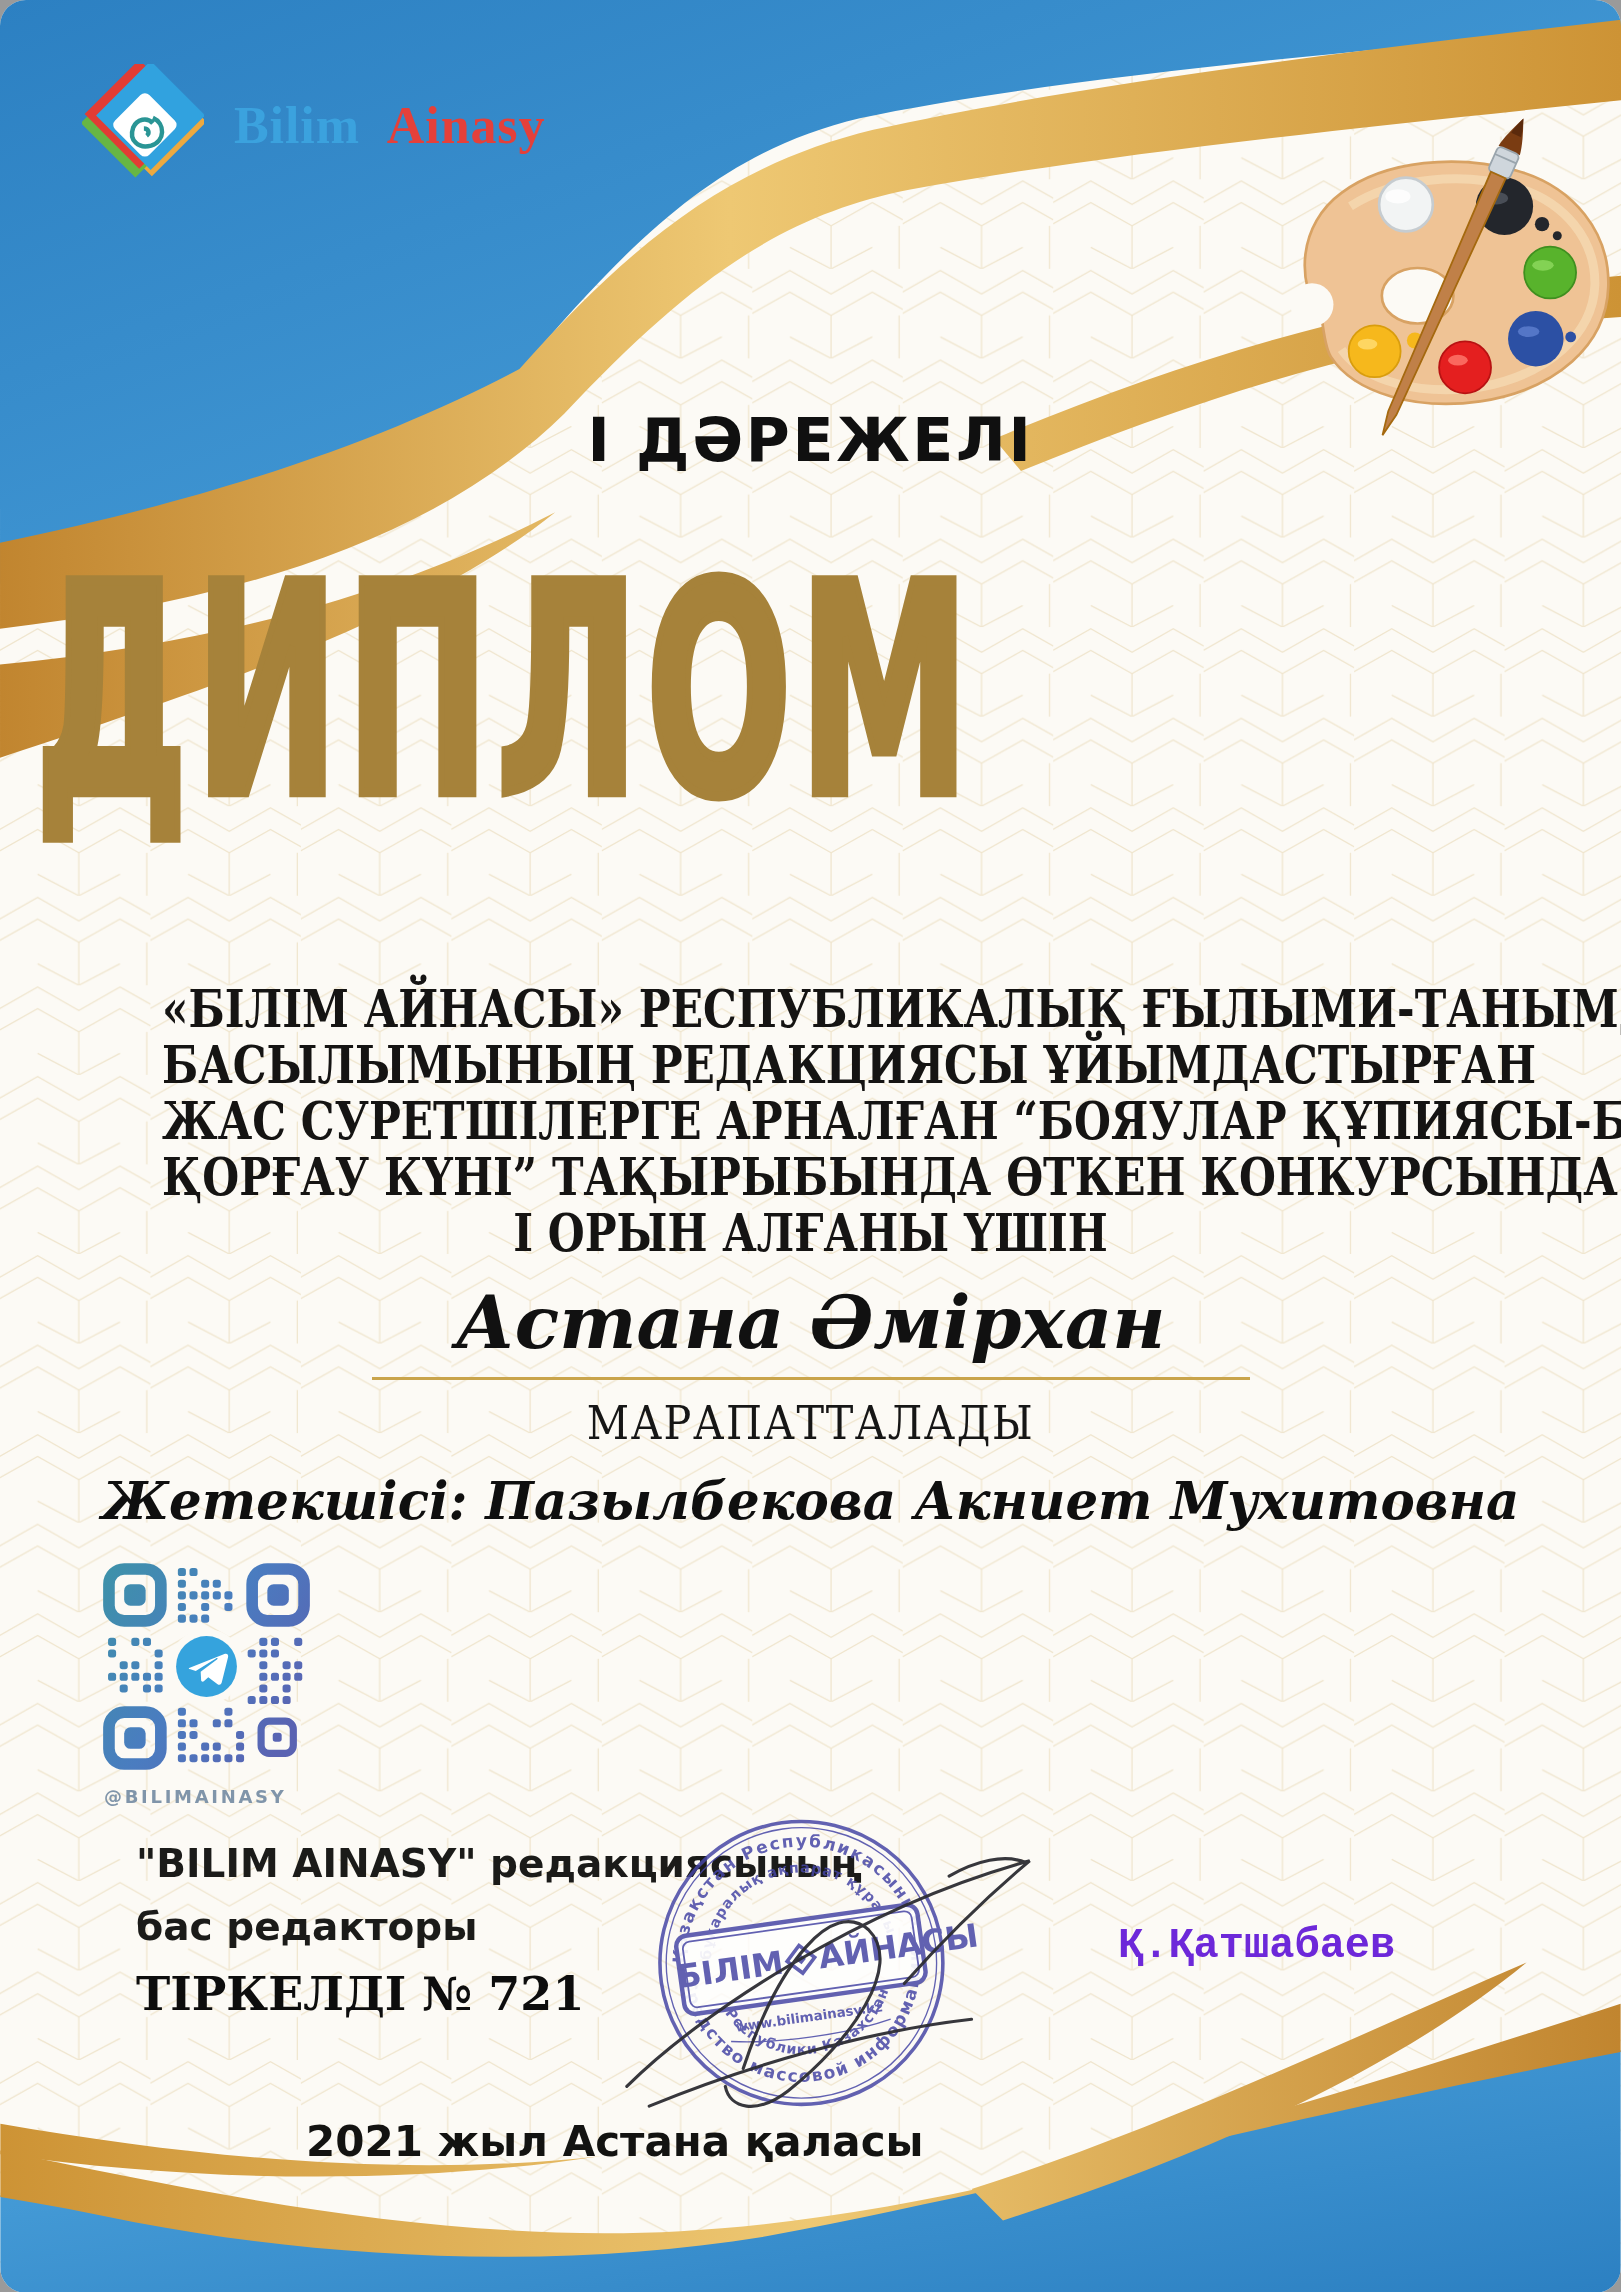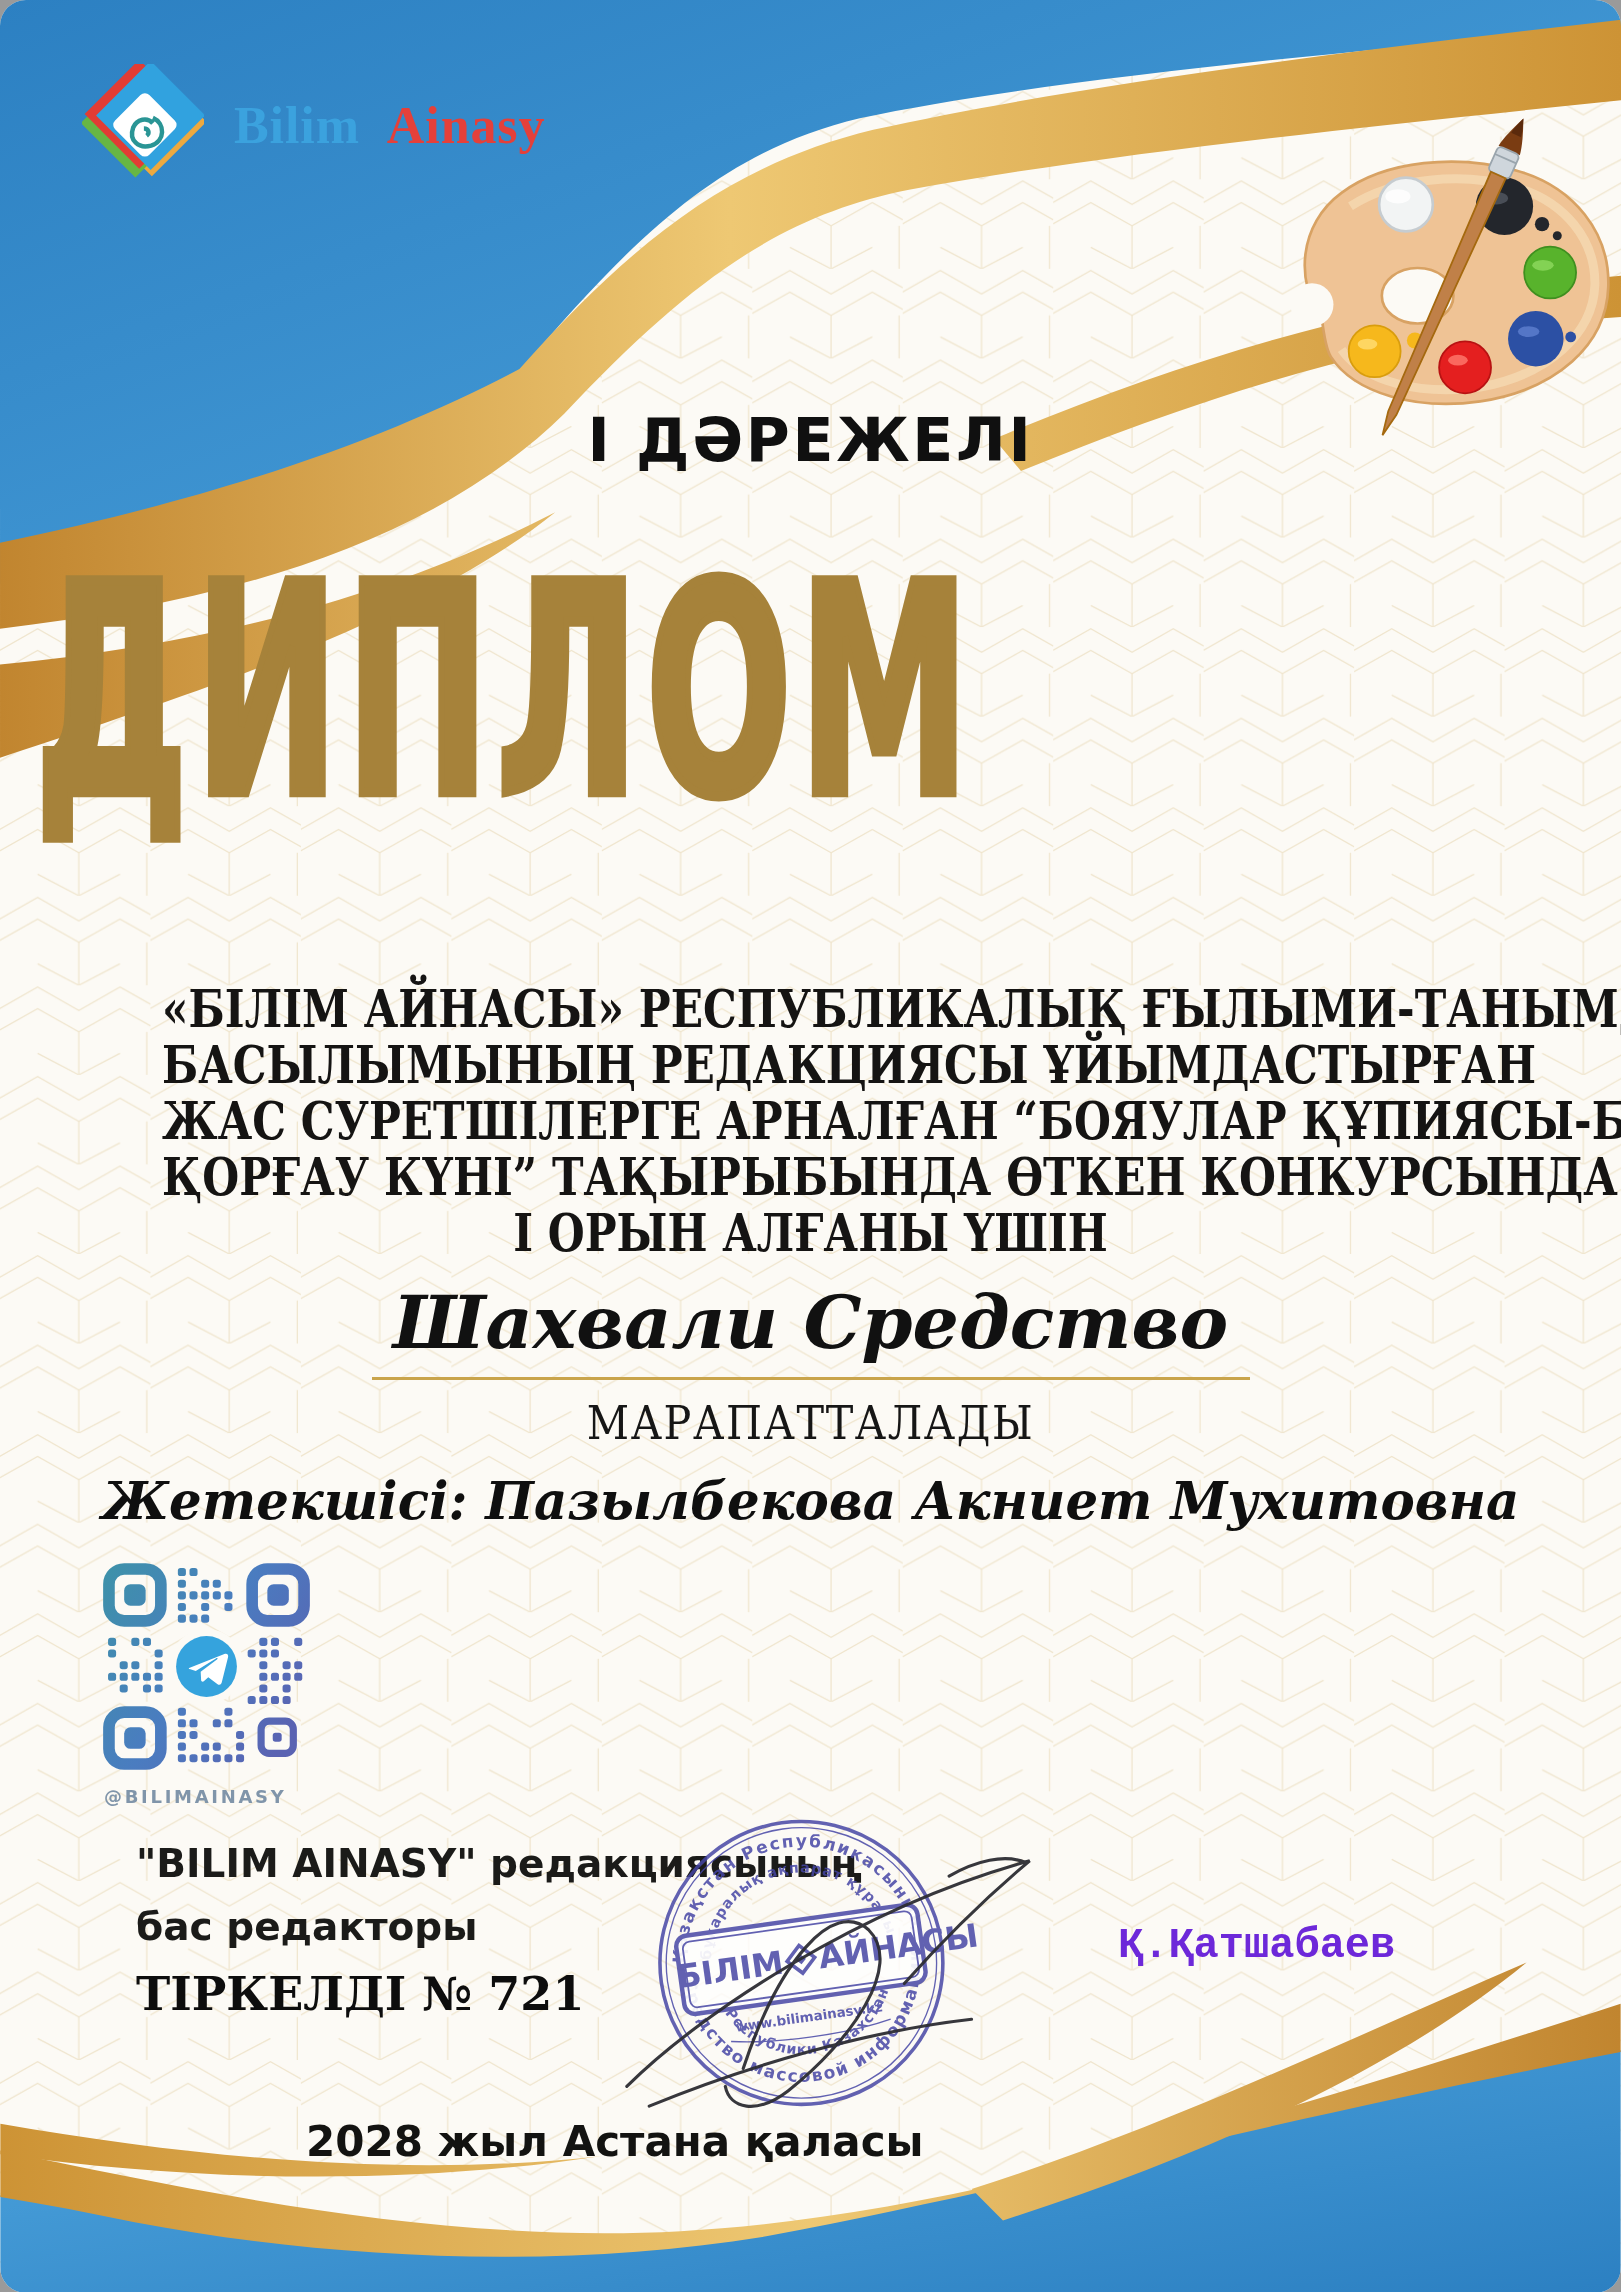--- a/index.html
+++ b/index.html
@@ -177,21 +177,21 @@
     </div>
 
     <div class="abs bodytext">
       <div>«БІЛІМ АЙНАСЫ» РЕСПУБЛИКАЛЫҚ ҒЫЛЫМИ-ТАНЫМДЫҚ</div>
       <div>БАСЫЛЫМЫНЫҢ РЕДАКЦИЯСЫ ҰЙЫМДАСТЫРҒАН</div>
       <div>ЖАС СУРЕТШІЛЕРГЕ АРНАЛҒАН “БОЯУЛАР ҚҰПИЯСЫ-БАЛАЛАРДЫ</div>
       <div>ҚОРҒАУ КҮНІ” ТАҚЫРЫБЫНДА ӨТКЕН КОНКУРСЫНДА</div>
       <div>І  ОРЫН АЛҒАНЫ ҮШІН</div>
     </div>
 
-    <div class="abs r-name">Шахвали Средство</div>
+    <div class="abs r-name">Астана Әмірхан</div>
     <div class="abs r-underline"></div>
     <div class="abs r-award">МАРАПАТТАЛАДЫ</div>
     <div class="abs r-superv">Жетекшісі: Пазылбекова Акниет Мухитовна</div>
 
     <svg class="abs qr" width="213" height="213" viewBox="0 0 238 238">
       <defs>
         <linearGradient id="qrg" gradientUnits="userSpaceOnUse" x1="0" y1="0" x2="238" y2="150">
           <stop offset="0" stop-color="#3d93a8"></stop>
           <stop offset="0.55" stop-color="#4a7cc0"></stop>
           <stop offset="1" stop-color="#5a63b2"></stop>
@@ -286,21 +286,21 @@
       <path fill="#ffffff" d="M101,120 L139,105 C142,104 144,106 143,109 L136,137 C135,140 133,140 131,138.5 L121,131 L116,135.5 C115,136.5 113,136 113,134.5 L112.5,125 L131,111 C132,110 131,109 129.5,110 L107,124 L101,122.2 C98.5,121.4 98.5,120.8 101,120 Z"></path>
     </svg>
     <div class="abs qr-handle">@BILIMAINASY</div>
 
     <div class="abs editor">
       <div>"BILIM AINASY" редакциясының</div>
       <div>бас редакторы</div>
     </div>
     <div class="abs registration">ТІРКЕЛДІ № 721</div>
     <div class="abs signer">Қ.Қатшабаев</div>
-    <div class="abs yearcity">2028 жыл Астана қаласы</div>
+    <div class="abs yearcity">2021 жыл Астана қаласы</div>
 
     <svg class="abs stampwrap" width="627" height="376" viewBox="0 0 700 420">
       <defs>
         <path id="arcT" d="M -130,0 A 130,130 0 0 1 130,0"></path>
         <path id="arcT2" d="M -101,0 A 101,101 0 0 1 101,0"></path>
         <path id="arcB" d="M -133,0 A 133,133 0 0 0 133,0"></path>
         <path id="arcB2" d="M -102,0 A 102,102 0 0 0 102,0"></path>
       </defs>
       <g transform="translate(265,192) rotate(-8)" opacity="0.84">
         <circle r="158" fill="none" stroke="#4545a5" stroke-width="4"></circle>

